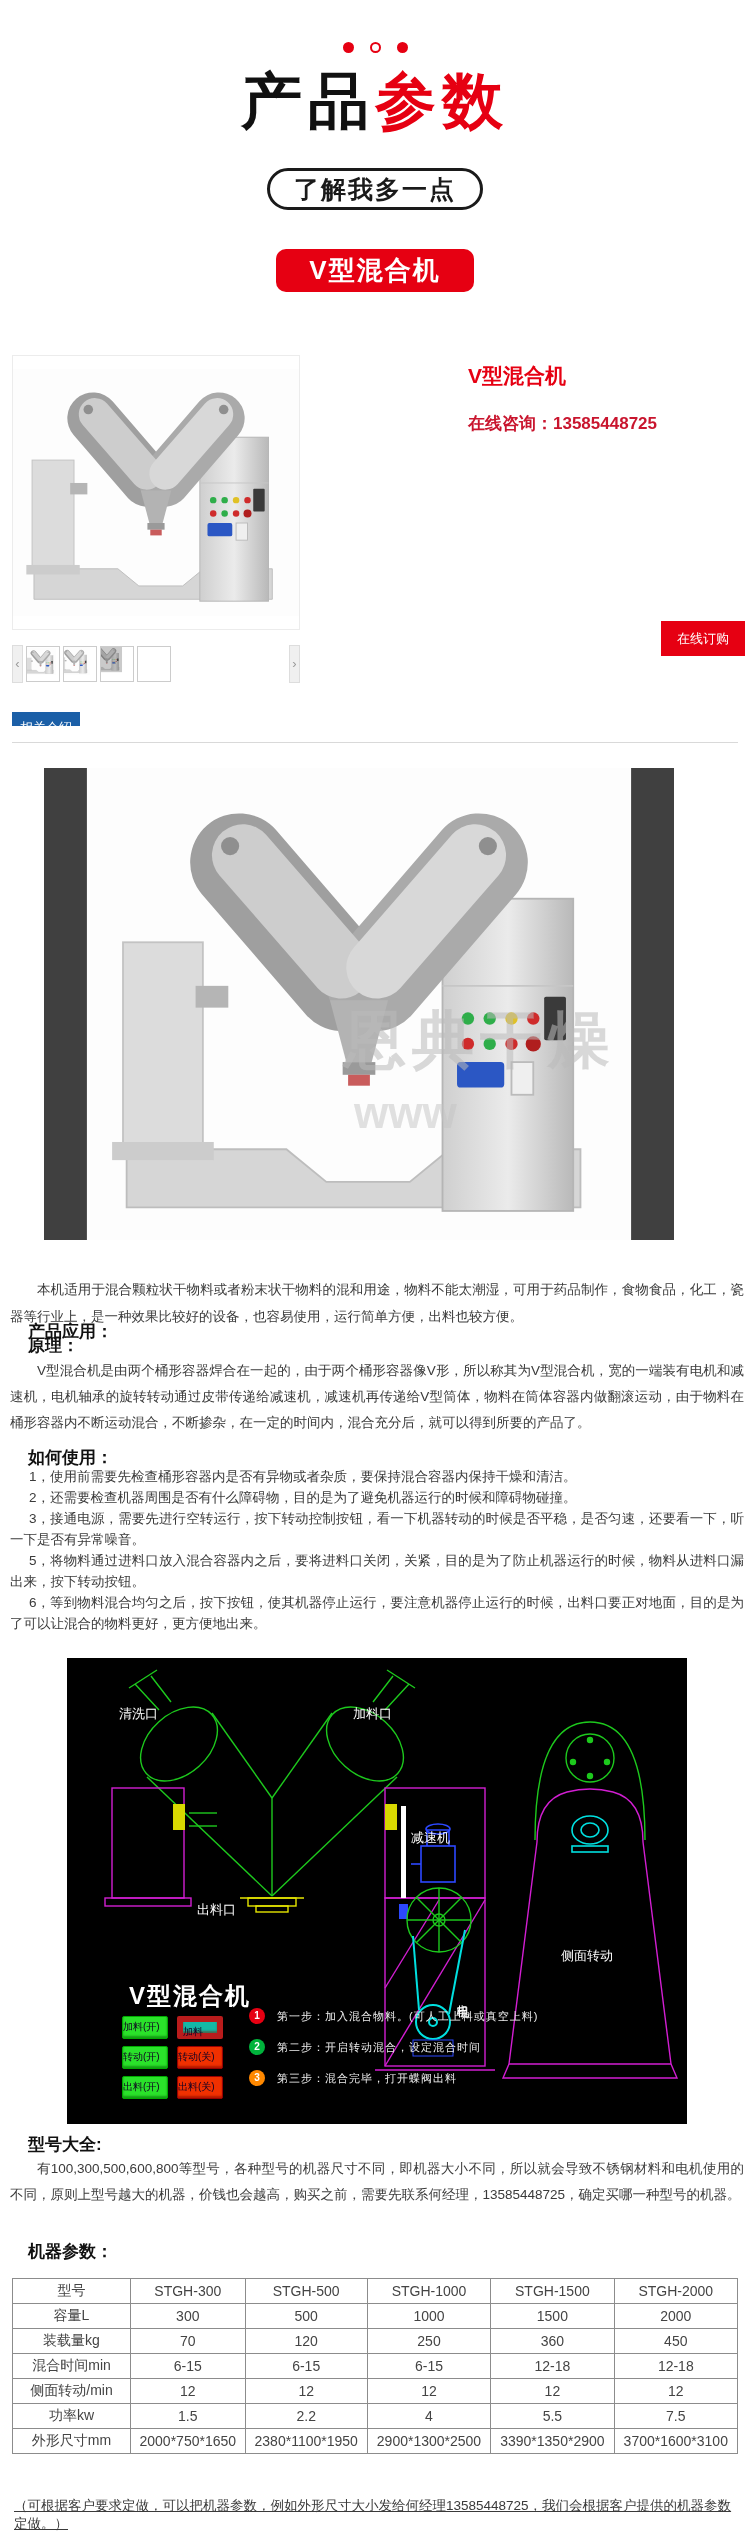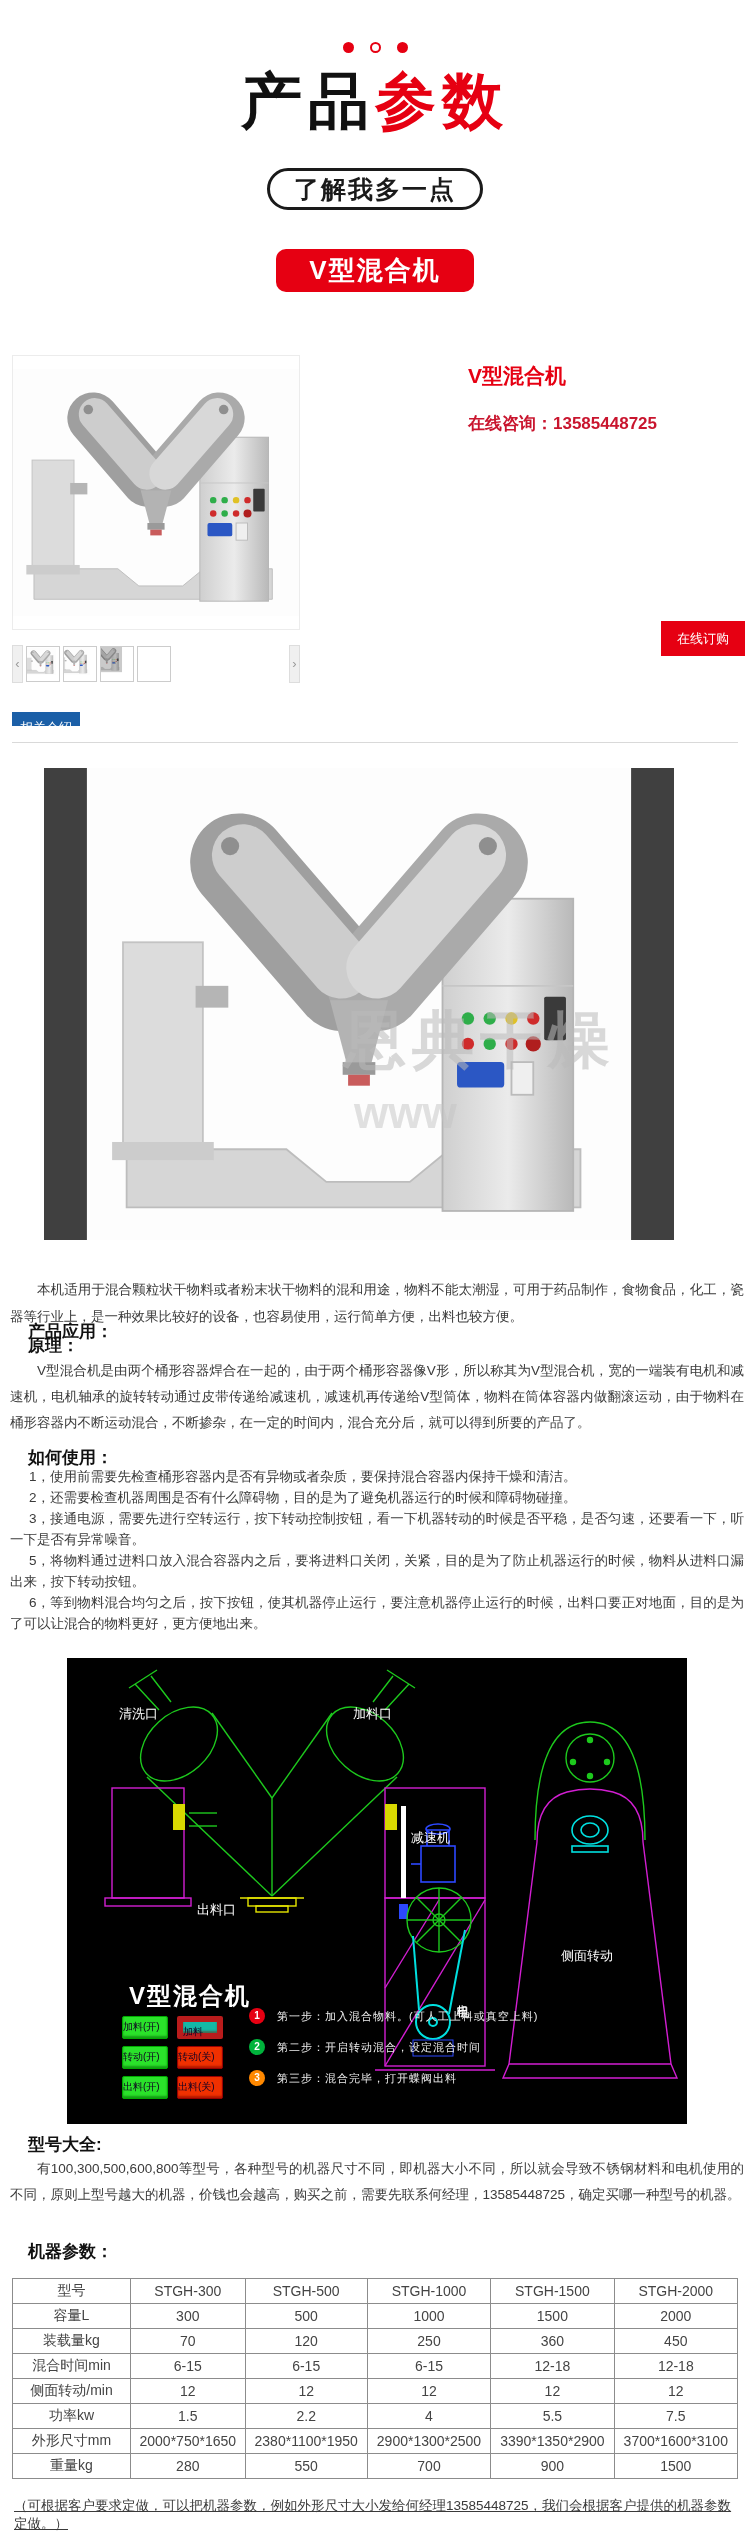--- a/index.html
+++ b/index.html
@@ -358,26 +358,18 @@
       <td>7.5</td>
     </tr>
     <tr>
       <td class="c0">外形尺寸mm</td>
       <td>2000*750*1650</td>
       <td>2380*1100*1950</td>
       <td>2900*1300*2500</td>
       <td>3390*1350*2900</td>
       <td>3700*1600*3100</td>
     </tr>
-    <tr>
-      <td class="c0">重量kg</td>
-      <td>280</td>
-      <td>550</td>
-      <td>700</td>
-      <td>900</td>
-      <td>1500</td>
-    </tr>
   </tbody>
     </table>
 
   <div class="tbl-note">（可根据客户要求定做，可以把机器参数，例如外形尺寸大小发给何经理13585448725，我们会根据客户提供的机器参数定做。）</div>
 
 </div>
 
 </body></html>

